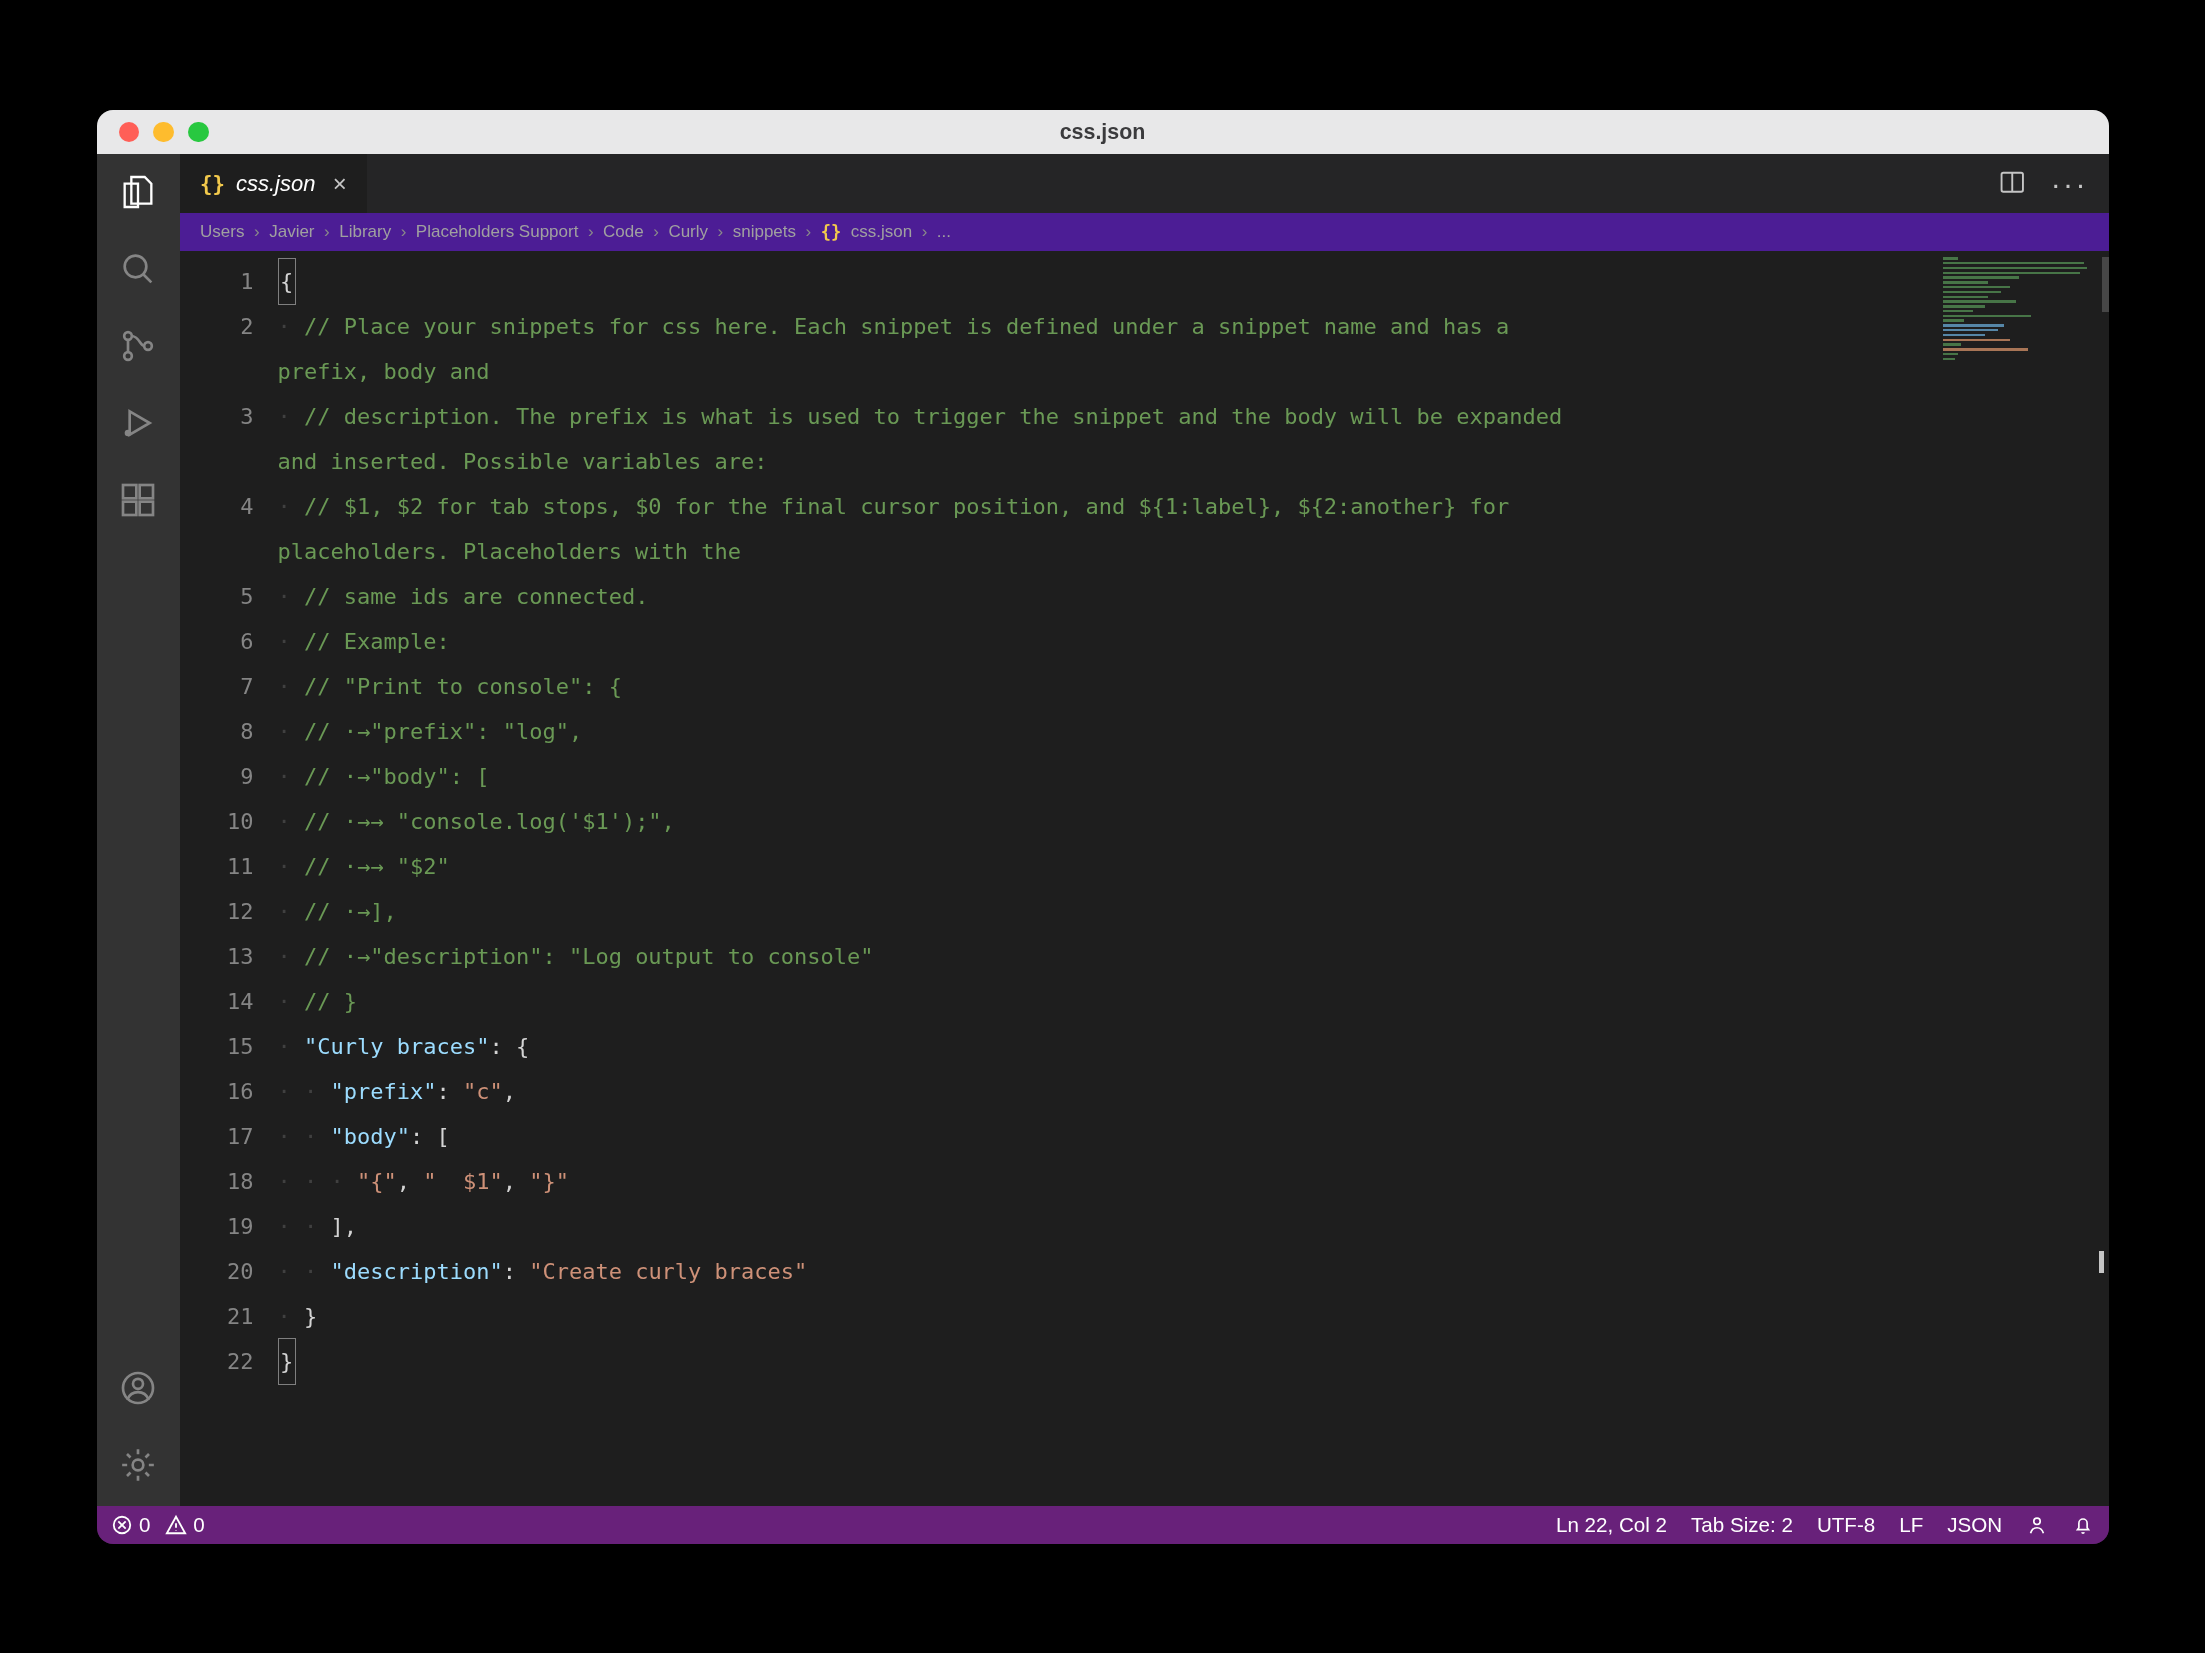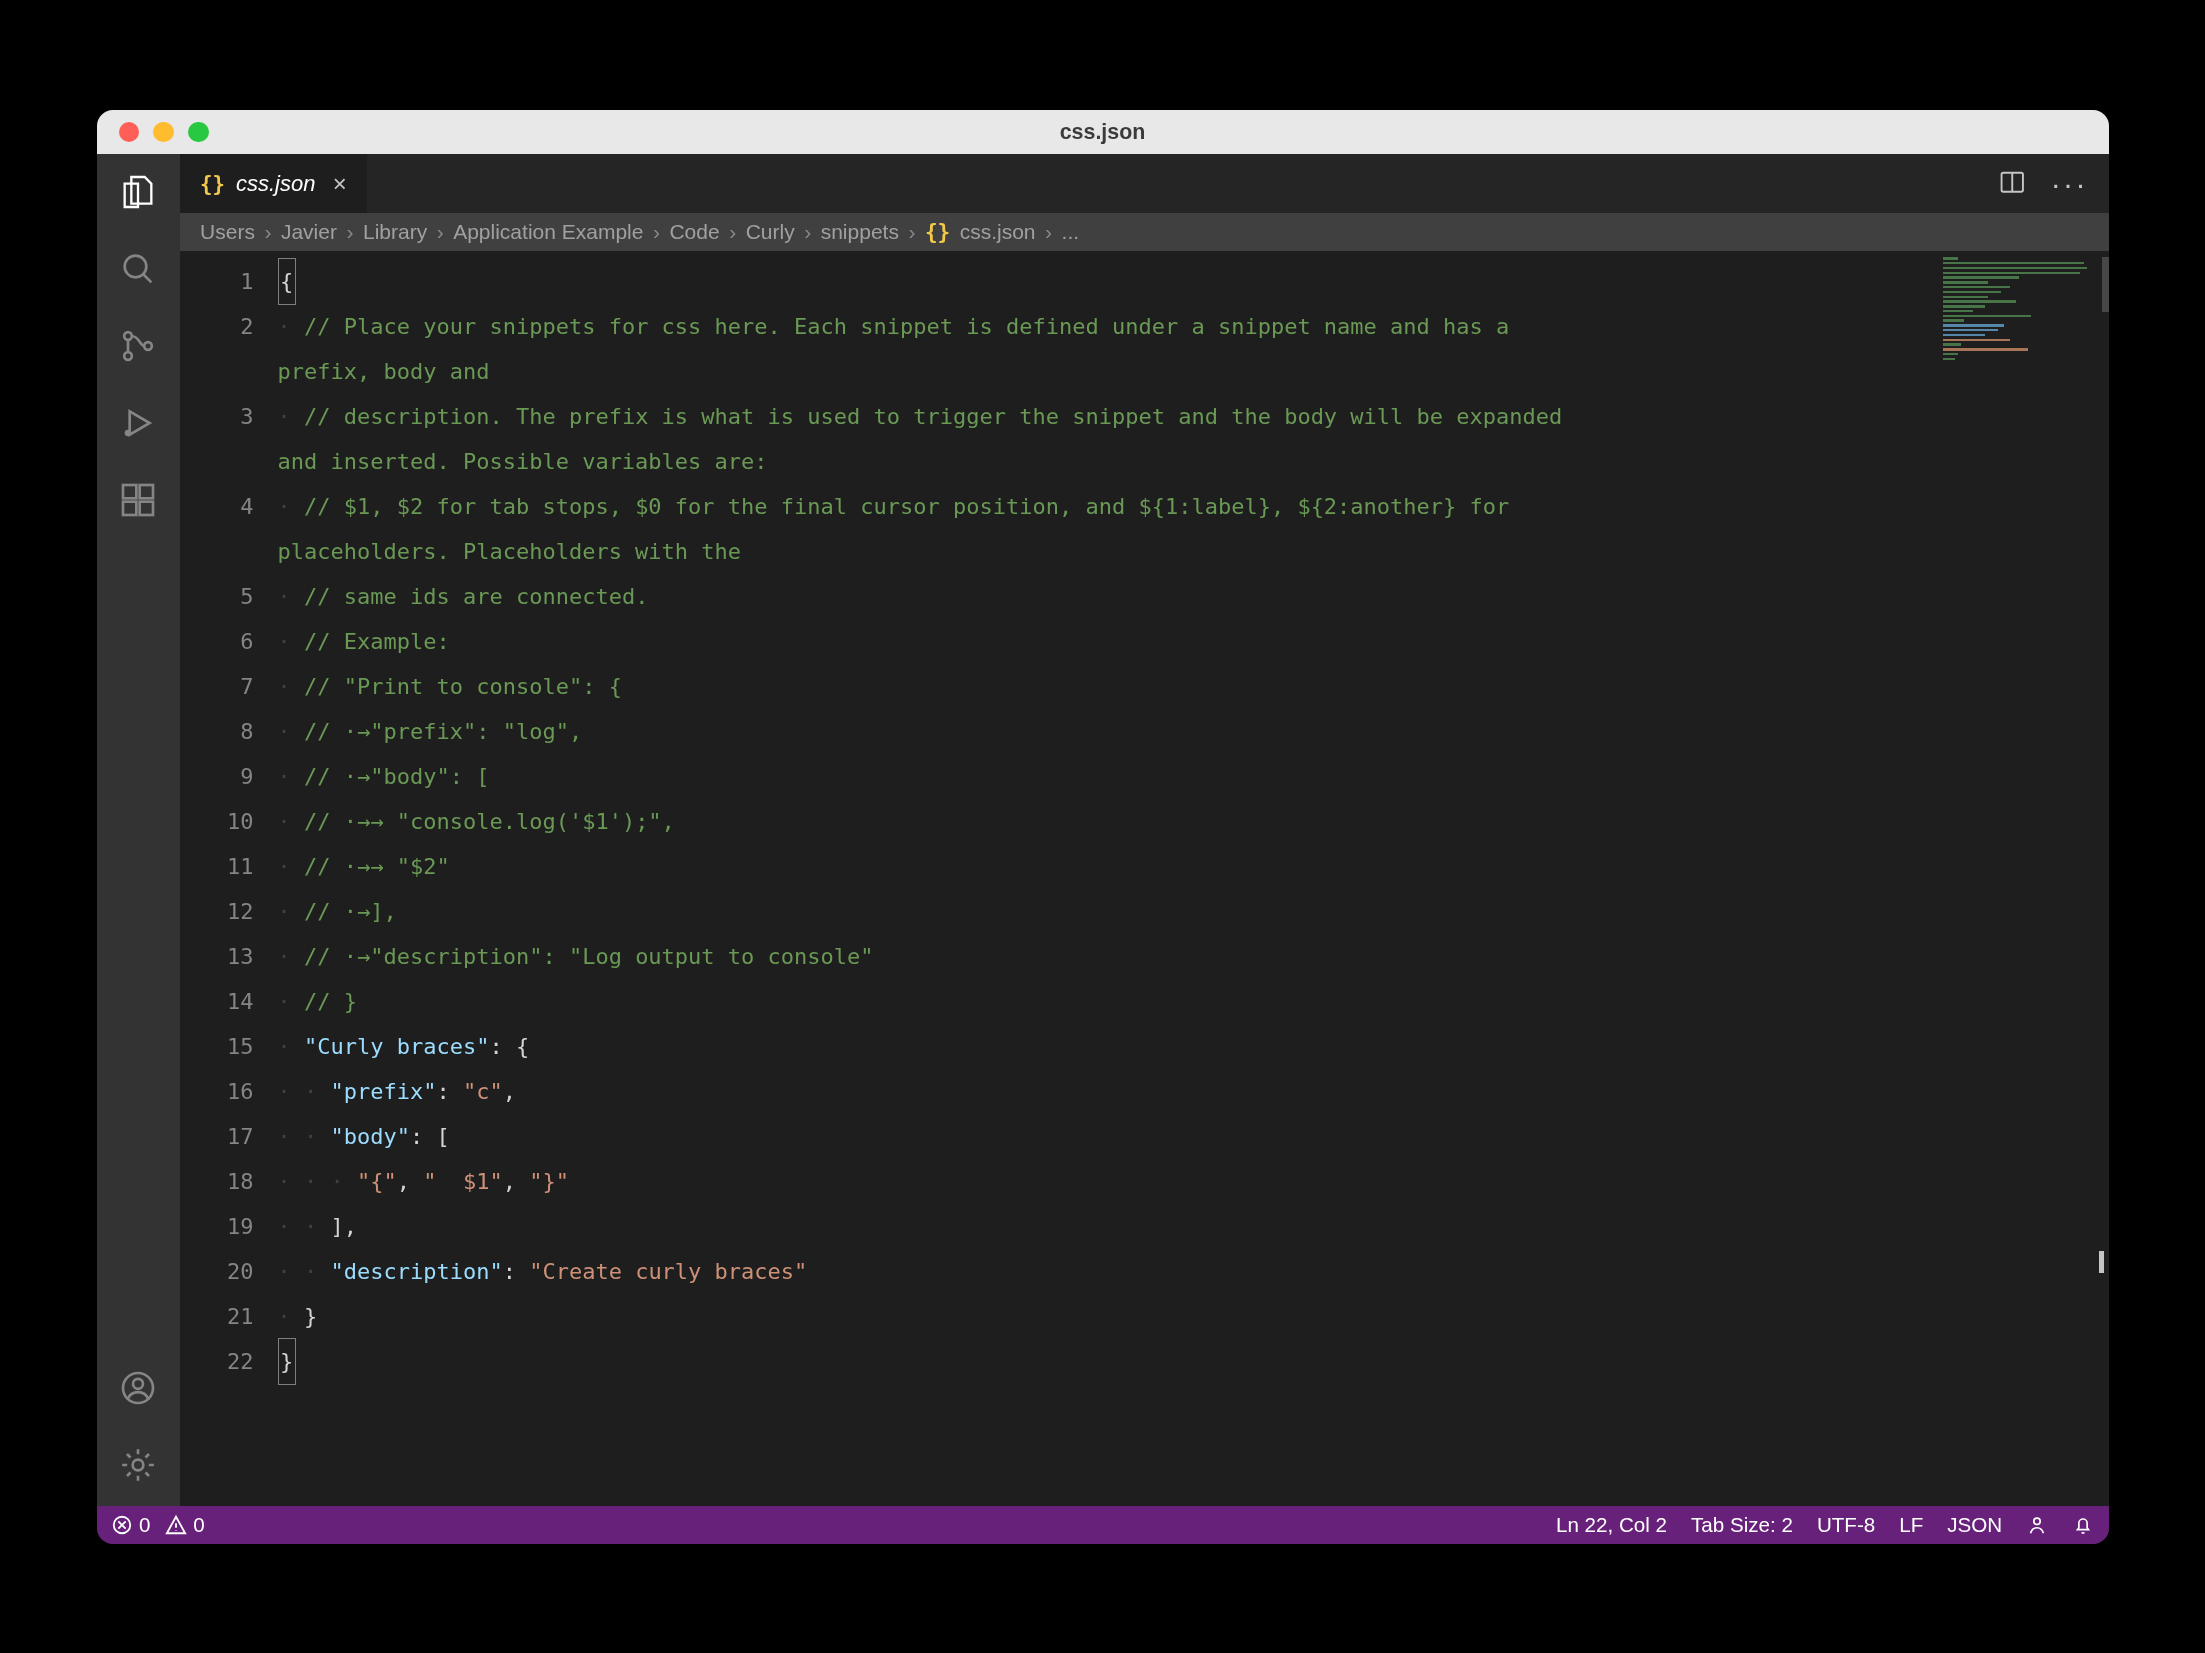--- a/index.html
+++ b/index.html
@@ -67,21 +67,21 @@
   .tab .jsonicon { color:#f2c94c; font-family: "Menlo","Consolas",monospace; font-weight:700; font-size:20.6px;}
   .tab .label { font-style: italic; color:#fff; }
   .tab .close { color:#c5c5c5; font-size:24px; margin-left:6.3px; cursor:pointer;}
   .tabrow-spacer { flex:1; }
   .tabrow-actions { display:flex; align-items:center; gap:24px; padding-right:20.6px; color:#c5c5c5;}
   .tabrow-actions svg { width:28.5px; height:28.5px; }
   .tabrow-actions .dots { font-size:30px; letter-spacing:2.4px; line-height:0; cursor:pointer;}
   
   .breadcrumbs {
     height: 38px; display:flex; align-items:center; gap:9.5px;
-    padding: 0 20.6px; color:#a0a0a0; font-size:21px; background:#404040;
+    padding: 0 20.6px; color:#a0a0a0; font-size:17px; background:#4c1d95;
     white-space:nowrap; overflow:hidden;
   }
   .breadcrumbs .sep { color:#8a8a8a; }
   .breadcrumbs .jsonicon { color:#f2c94c; font-family:"Menlo","Consolas",monospace; font-weight:700; }
   
   .editor-scroll { flex:1; position:relative; display:flex; min-height:0; }
   .gutter {
     width: 98px; text-align:right; padding-right:24px; padding-top:8px;
     color:#858585; font-family:"Menlo","Consolas",monospace; font-size:22px; line-height:45px;
     user-select:none;
@@ -203,21 +203,21 @@
         </div>
       </div>
 
       <div class="breadcrumbs" id="breadcrumbs">
           <span>Users</span> 
           <span class="sep chev">›</span> 
           <span>Javier</span> 
           <span class="sep chev">›</span> 
           <span>Library</span> 
           <span class="sep chev">›</span> 
-          <span>Application Example</span> 
+          <span>Placeholders Support</span> 
           <span class="sep chev">›</span> 
           <span>Code</span> 
           <span class="sep chev">›</span> 
           <span>Curly</span> 
           <span class="sep chev">›</span> 
           <span>snippets</span> 
           <span class="sep chev">›</span> 
           <span class="jsonicon">{}</span> 
           <span>css.json</span> 
           <span class="sep chev">›</span> 

